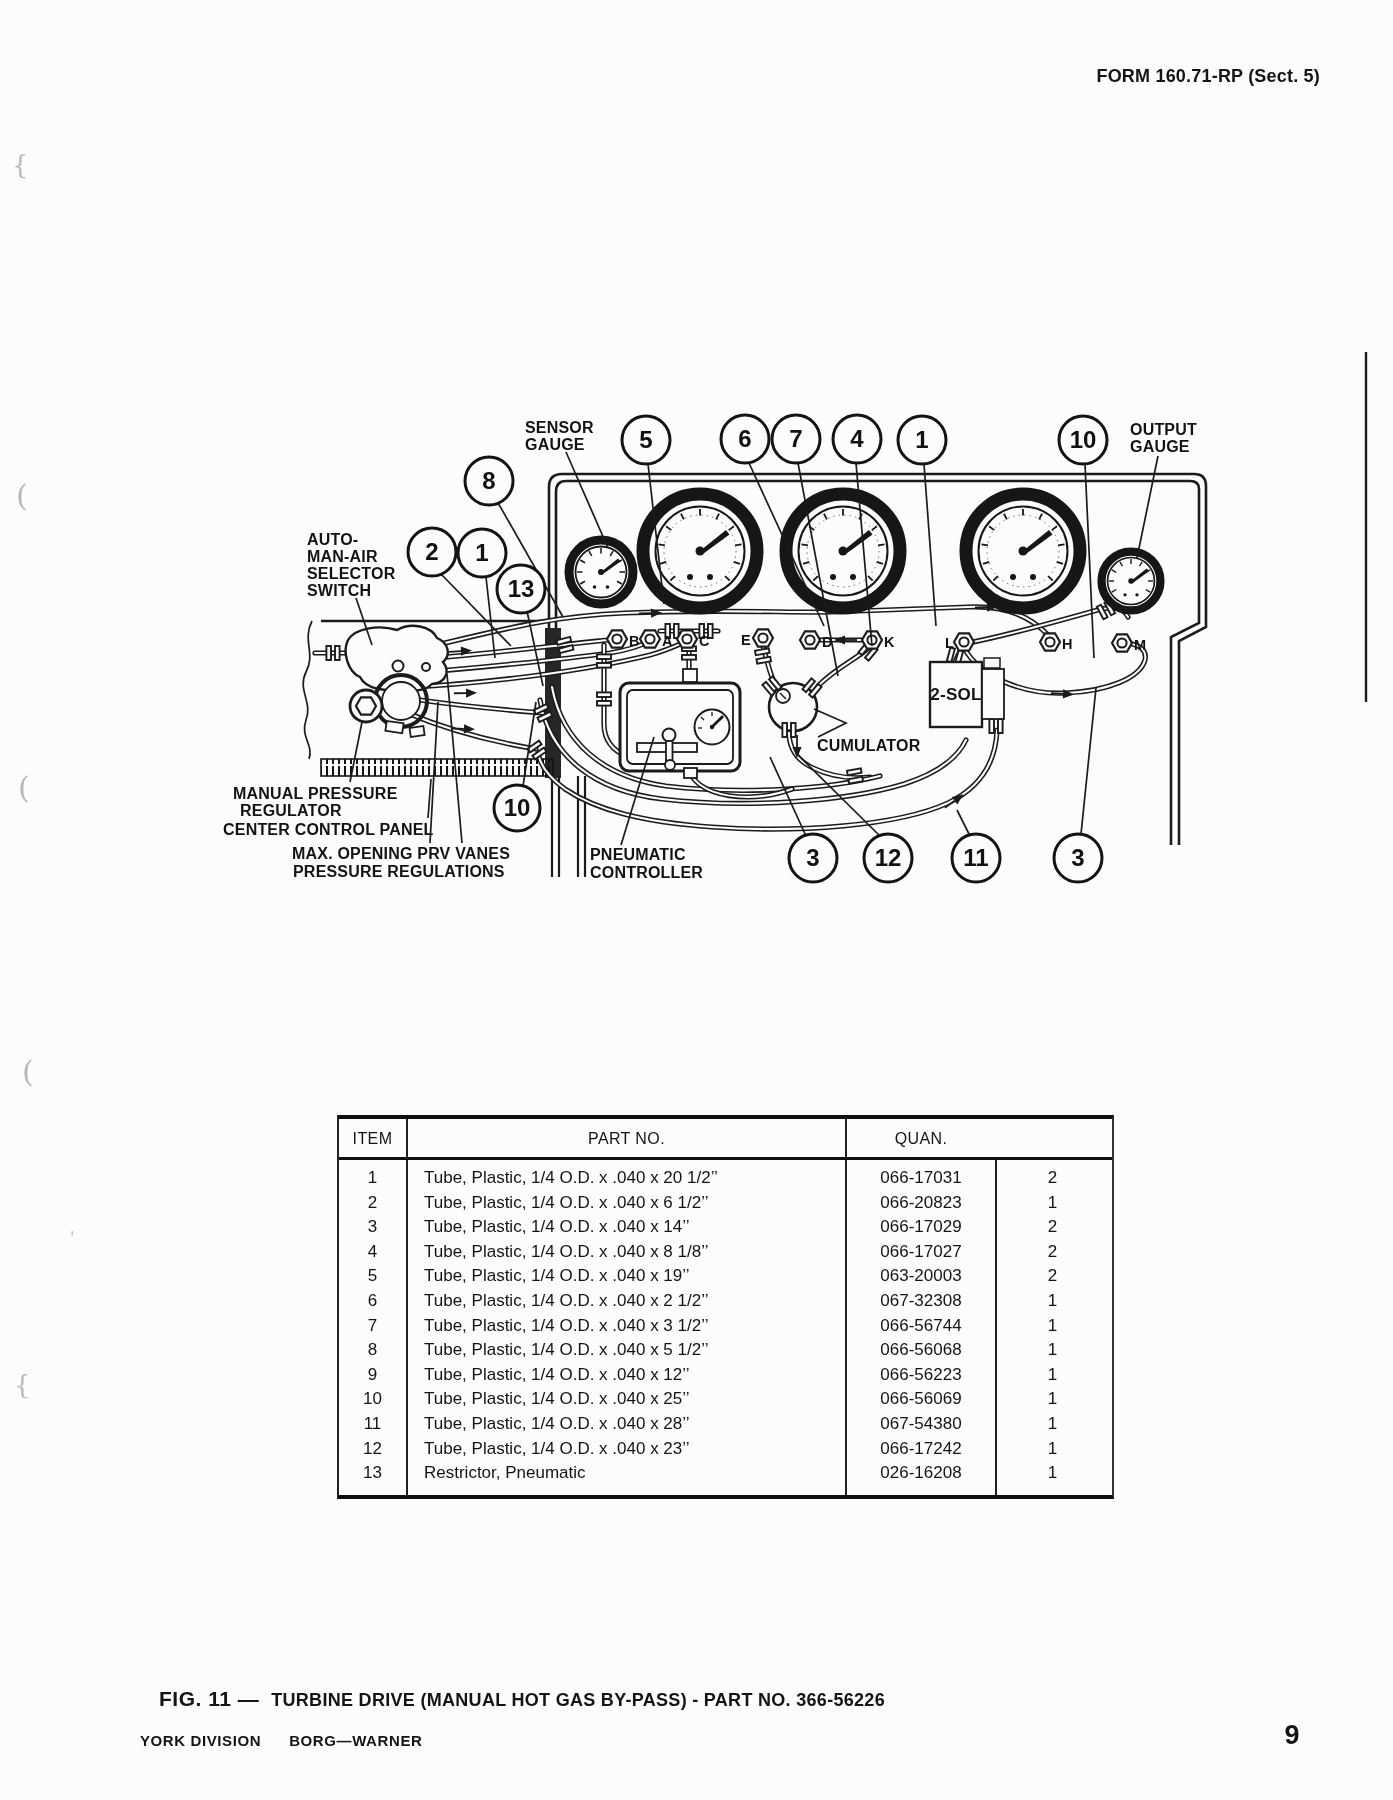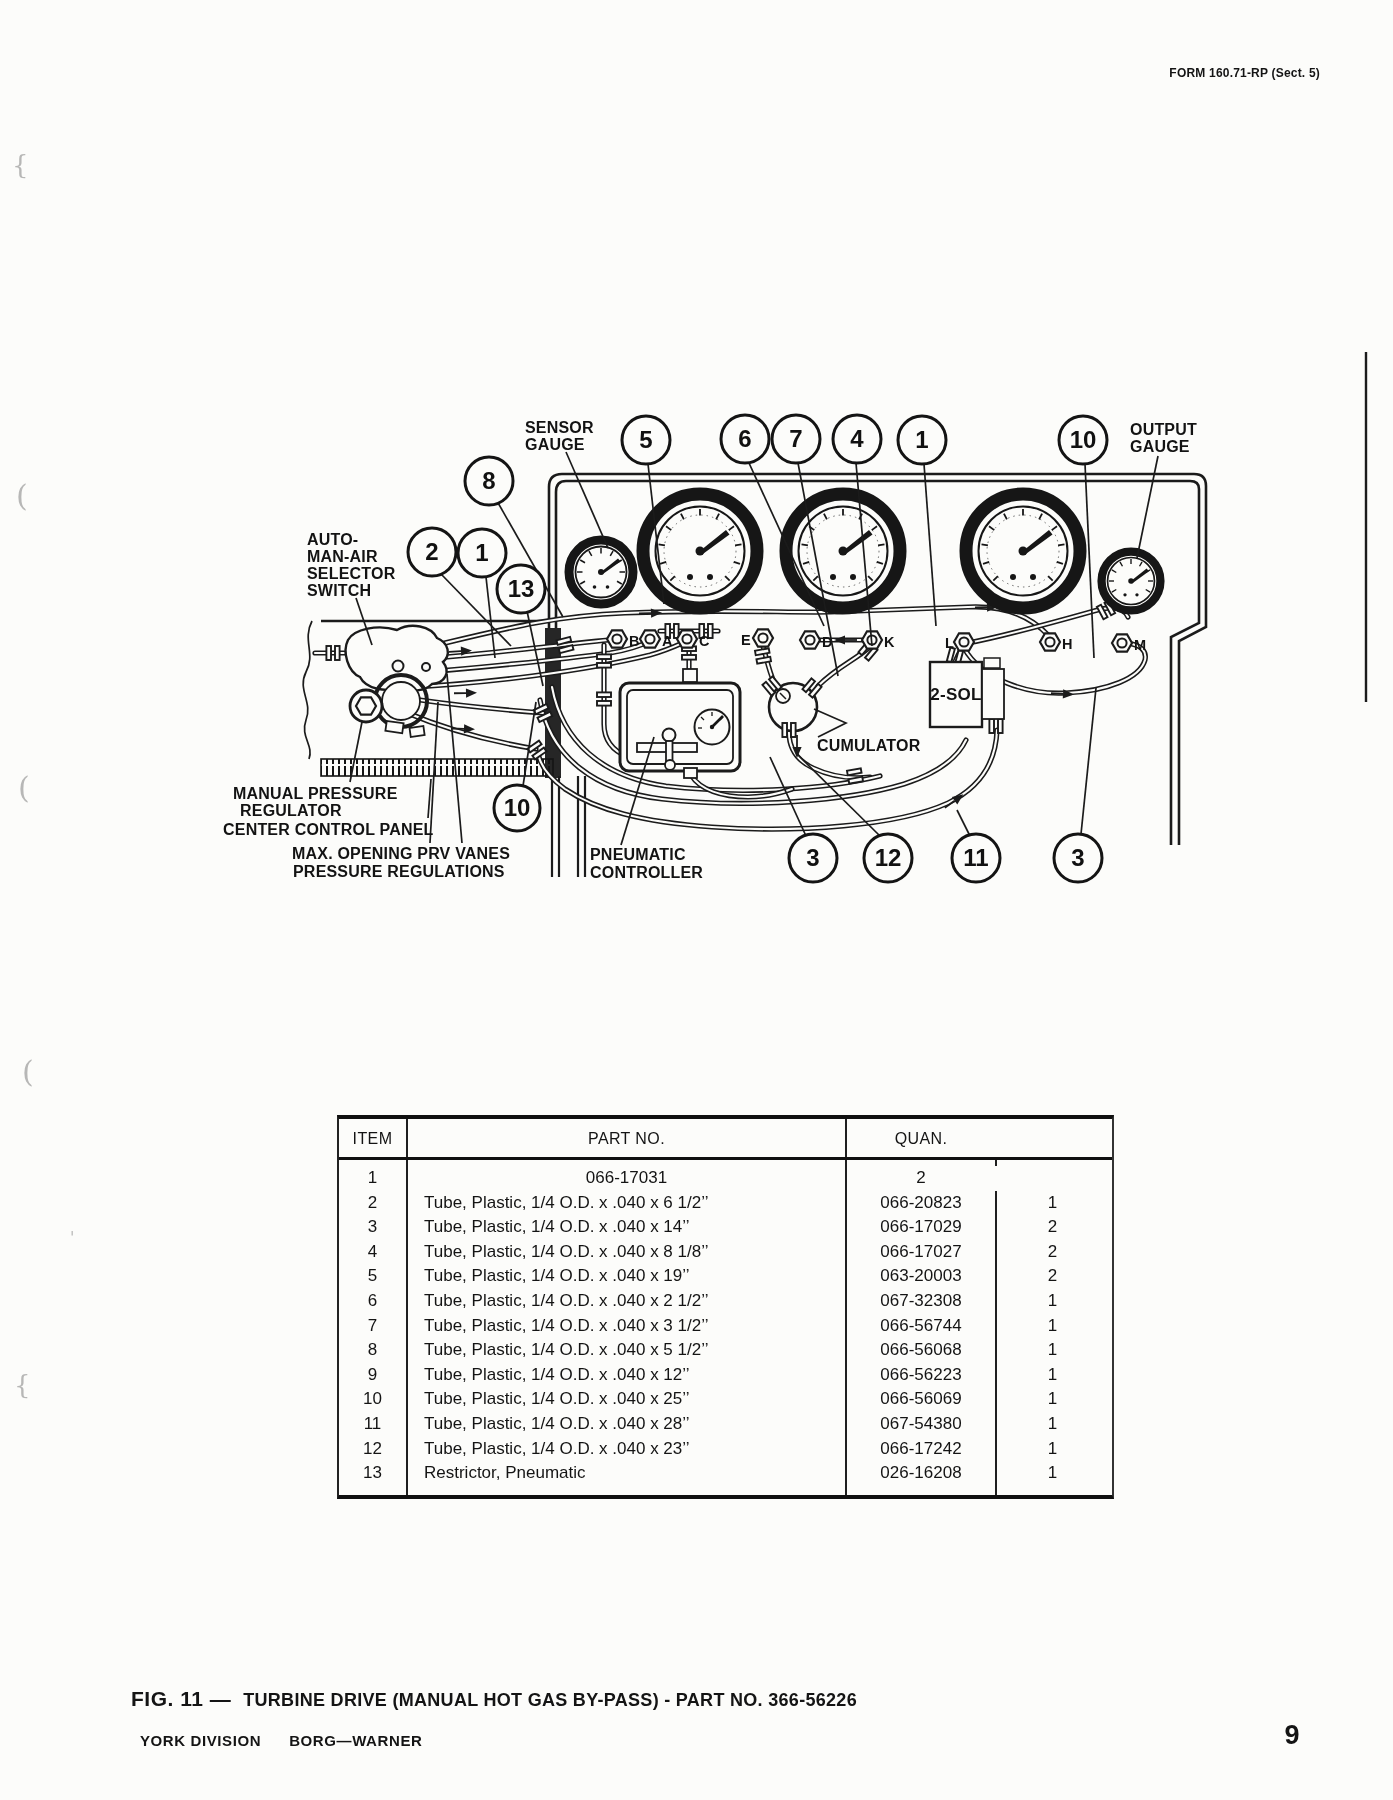--- a/index.html
+++ b/index.html
@@ -1,19 +1,19 @@
 <!DOCTYPE html>
 <html><head>
 <meta charset="utf-8">
 <style>
   html,body{margin:0;padding:0;background:#9a9a9a;}
   .page{position:relative;width:1393px;height:1800px;background:#fcfcfa;
         font-family:"Liberation Sans",sans-serif;color:#141414;overflow:hidden;margin:0 auto;}
   .form-ref{position:absolute;top:66px;left:920px;width:400px;text-align:right;
-        font-size:12px;font-weight:bold;letter-spacing:.2px;}
+        font-size:18px;font-weight:bold;letter-spacing:.2px;}
   svg.diagram{position:absolute;left:0;top:0;}
   svg .lbl{font-size:16px;font-weight:bold;fill:#131313;letter-spacing:.2px;}
   svg .plbl{font-size:14.5px;font-weight:bold;fill:#131313;}
   svg .cnum{font-size:24px;font-weight:bold;fill:#111;text-anchor:middle;}
   svg .soltxt{font-size:17px;font-weight:bold;fill:#131313;text-anchor:middle;letter-spacing:.3px;}
   svg .thin{fill:none;stroke:#1b1b1b;stroke-width:1.7px;}
   svg .pnl{fill:none;stroke:#1b1b1b;stroke-width:2.6px;}
   svg .tube-case{fill:none;stroke:#1b1b1b;stroke-width:5.2px;stroke-linecap:round;}
   svg .tube-core{fill:none;stroke:#fcfcfa;stroke-width:2.1px;stroke-linecap:round;}
   svg .wfill{fill:#fcfcfa;stroke:#1b1b1b;}
@@ -25,21 +25,21 @@
   .c{text-align:center;}
   .c + .c{border-left:2px solid #1f1f1f;}
   .thead .c{font-size:16px;letter-spacing:.4px;padding:11px 0 9px;}
   .thead{border-bottom:3px solid #101010;}
   .thead .c.desc{padding-right:90px;}
   .trow .c{font-size:17px;line-height:24.6px;white-space:nowrap;}
   .trow .c.desc{text-align:left;padding-left:16px;}
   .spacer .c{height:6px;}
   .spacer.bot .c{height:9px;}
   
-  .fig-caption{position:absolute;left:131px;top:1687px;font-size:18px;font-weight:600;
+  .fig-caption{position:absolute;left:159px;top:1687px;font-size:18px;font-weight:600;
         letter-spacing:.3px;white-space:nowrap;}
   .fig-caption .fig-label{font-size:21px;font-weight:bold;letter-spacing:.5px;margin-right:12px;}
   .page-footer{position:absolute;left:140px;top:1732px;font-size:15px;font-weight:bold;letter-spacing:.6px;}
   .page-footer span + span{margin-left:28px;}
   .page-num{position:absolute;left:1262px;top:1720px;width:60px;text-align:center;
         font-size:27px;font-weight:bold;}
   .mark{position:absolute;color:#808080;opacity:.55;font-family:"DejaVu Serif",serif;}
 </style>
 </head>
 <body>
@@ -410,20 +410,21 @@
       <div class="c">QUAN.</div>
     </div>
     <div class="spacer">
         <div class="c"></div>
         <div class="c"></div>
         <div class="c"></div>
         <div class="c"></div>
       </div>
     <div class="trow">
         <div class="c">1</div>
+        <div class="c desc">Tube, Plastic, 1/4 O.D. x .040 x 20 1/2’’</div>
         <div class="c">066-17031</div>
         <div class="c">2</div>
       </div>
     <div class="trow">
         <div class="c">2</div>
         <div class="c desc">Tube, Plastic, 1/4 O.D. x .040 x 6 1/2’’</div>
         <div class="c">066-20823</div>
         <div class="c">1</div>
       </div>
     <div class="trow">

